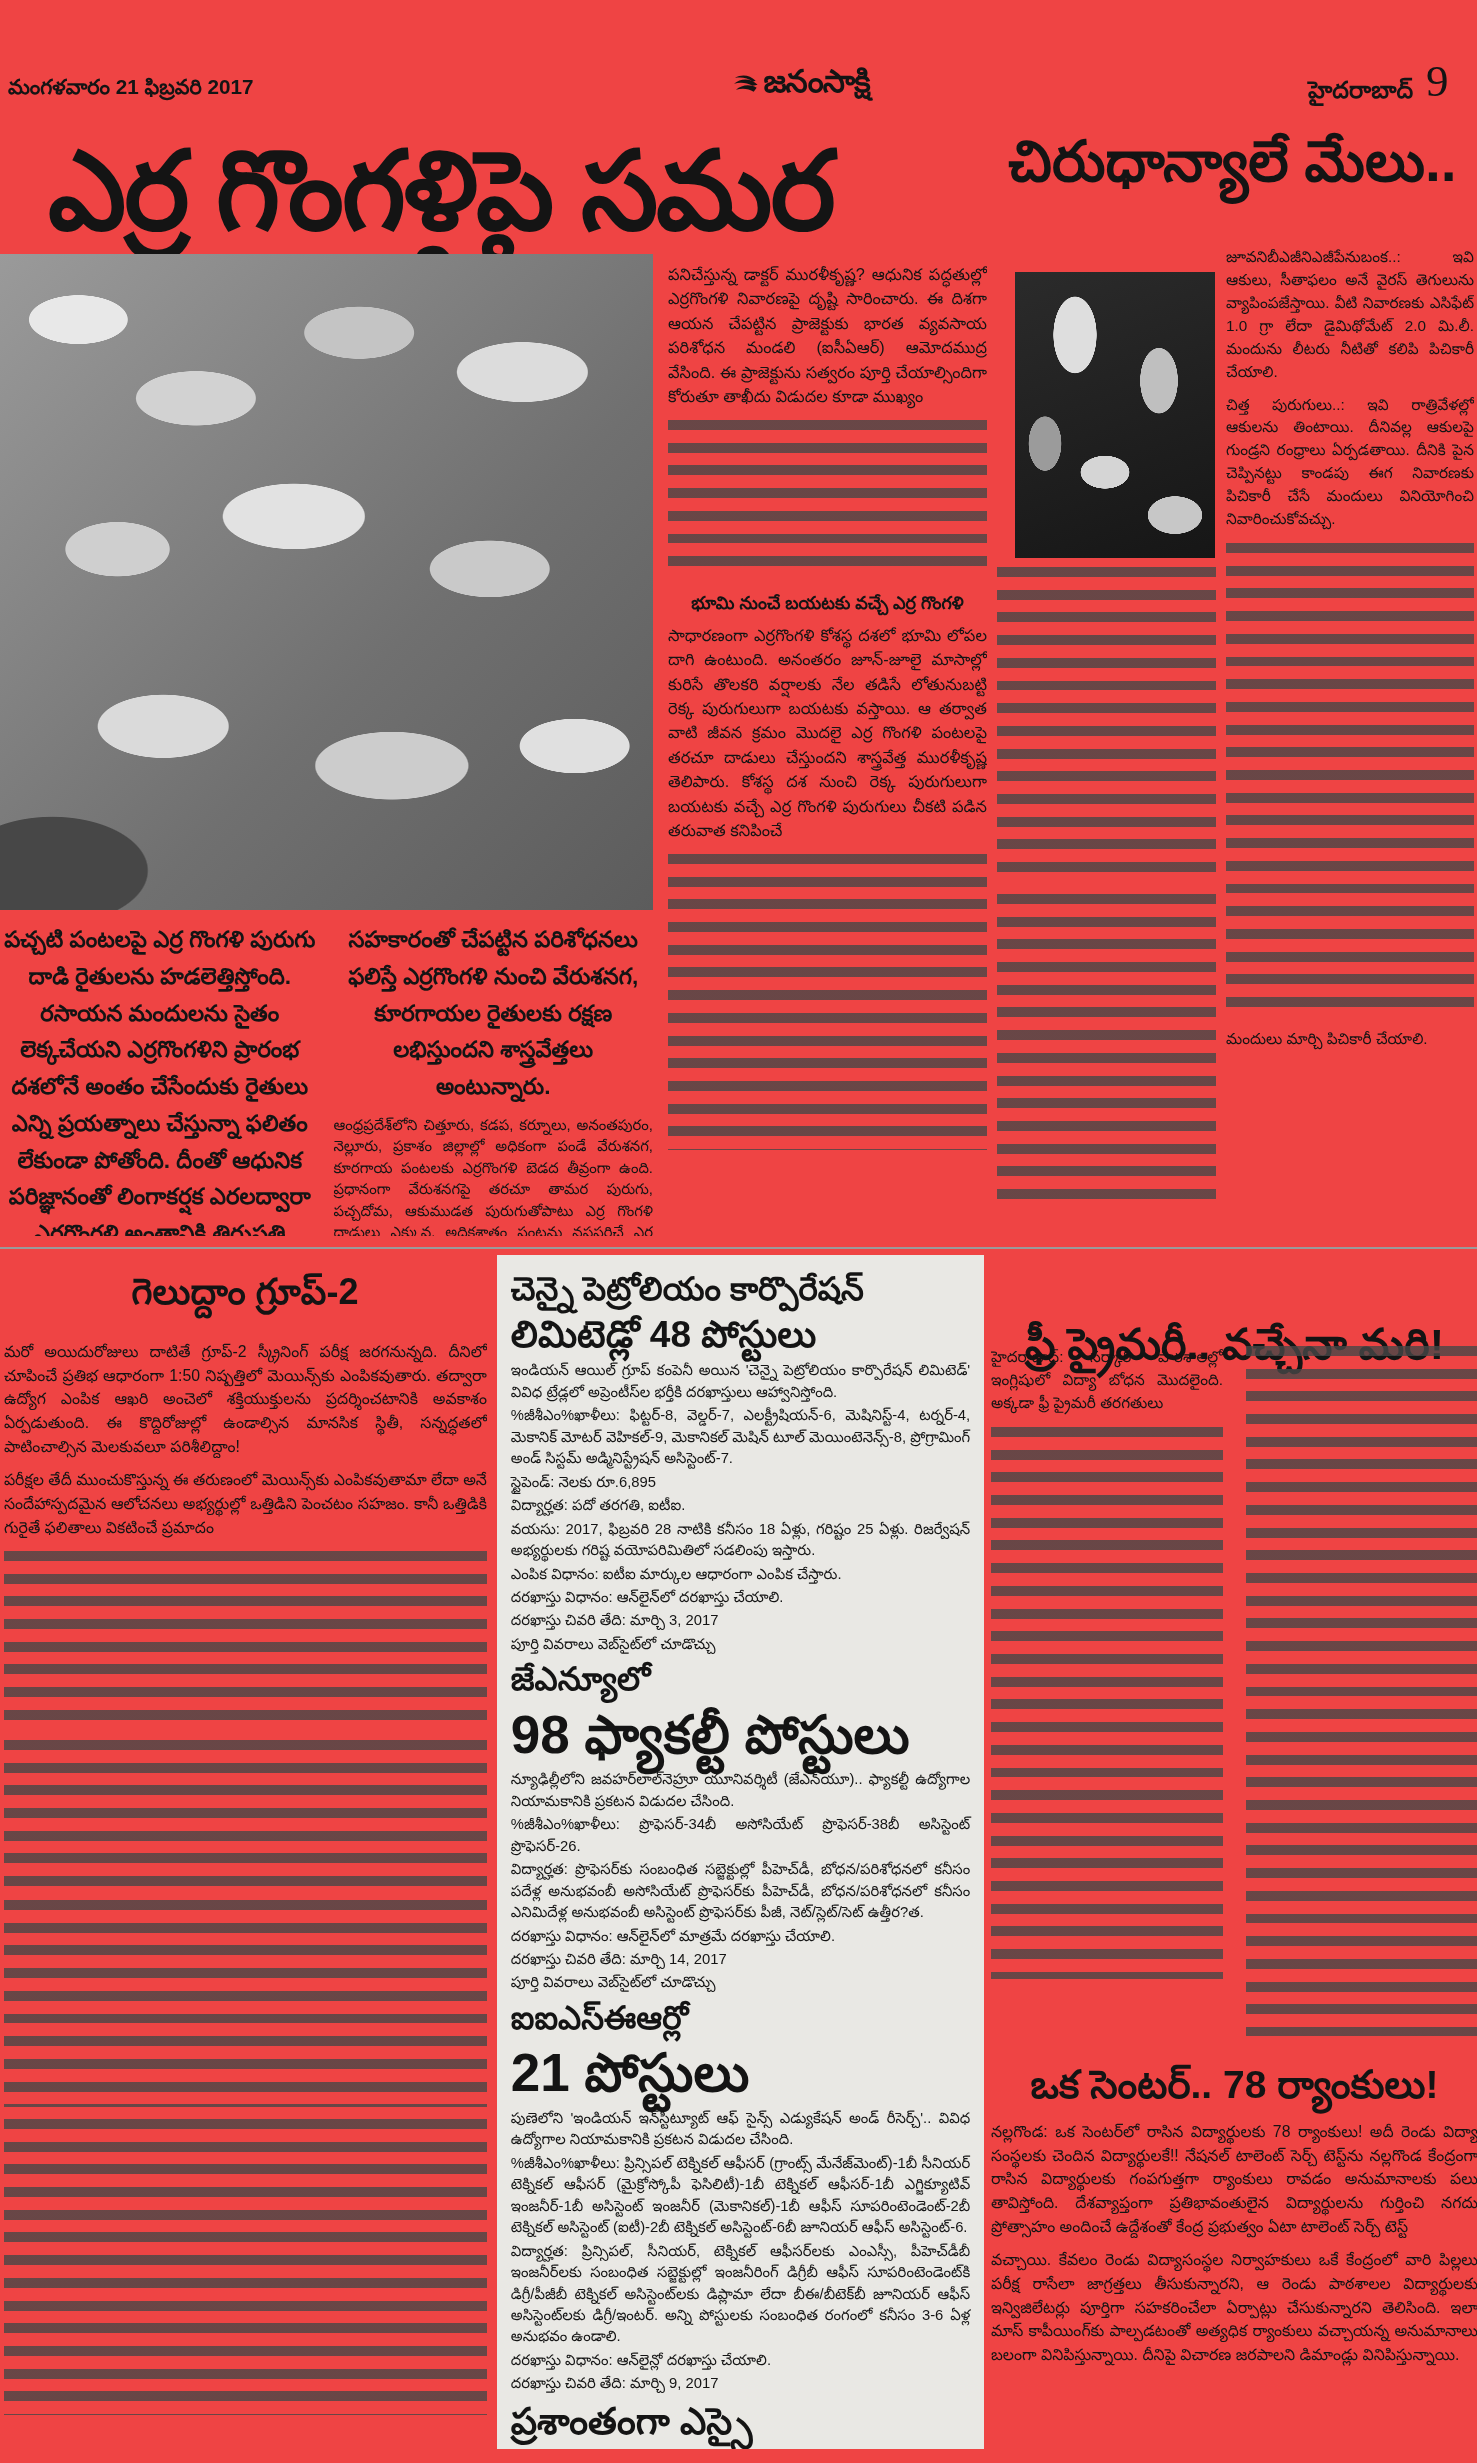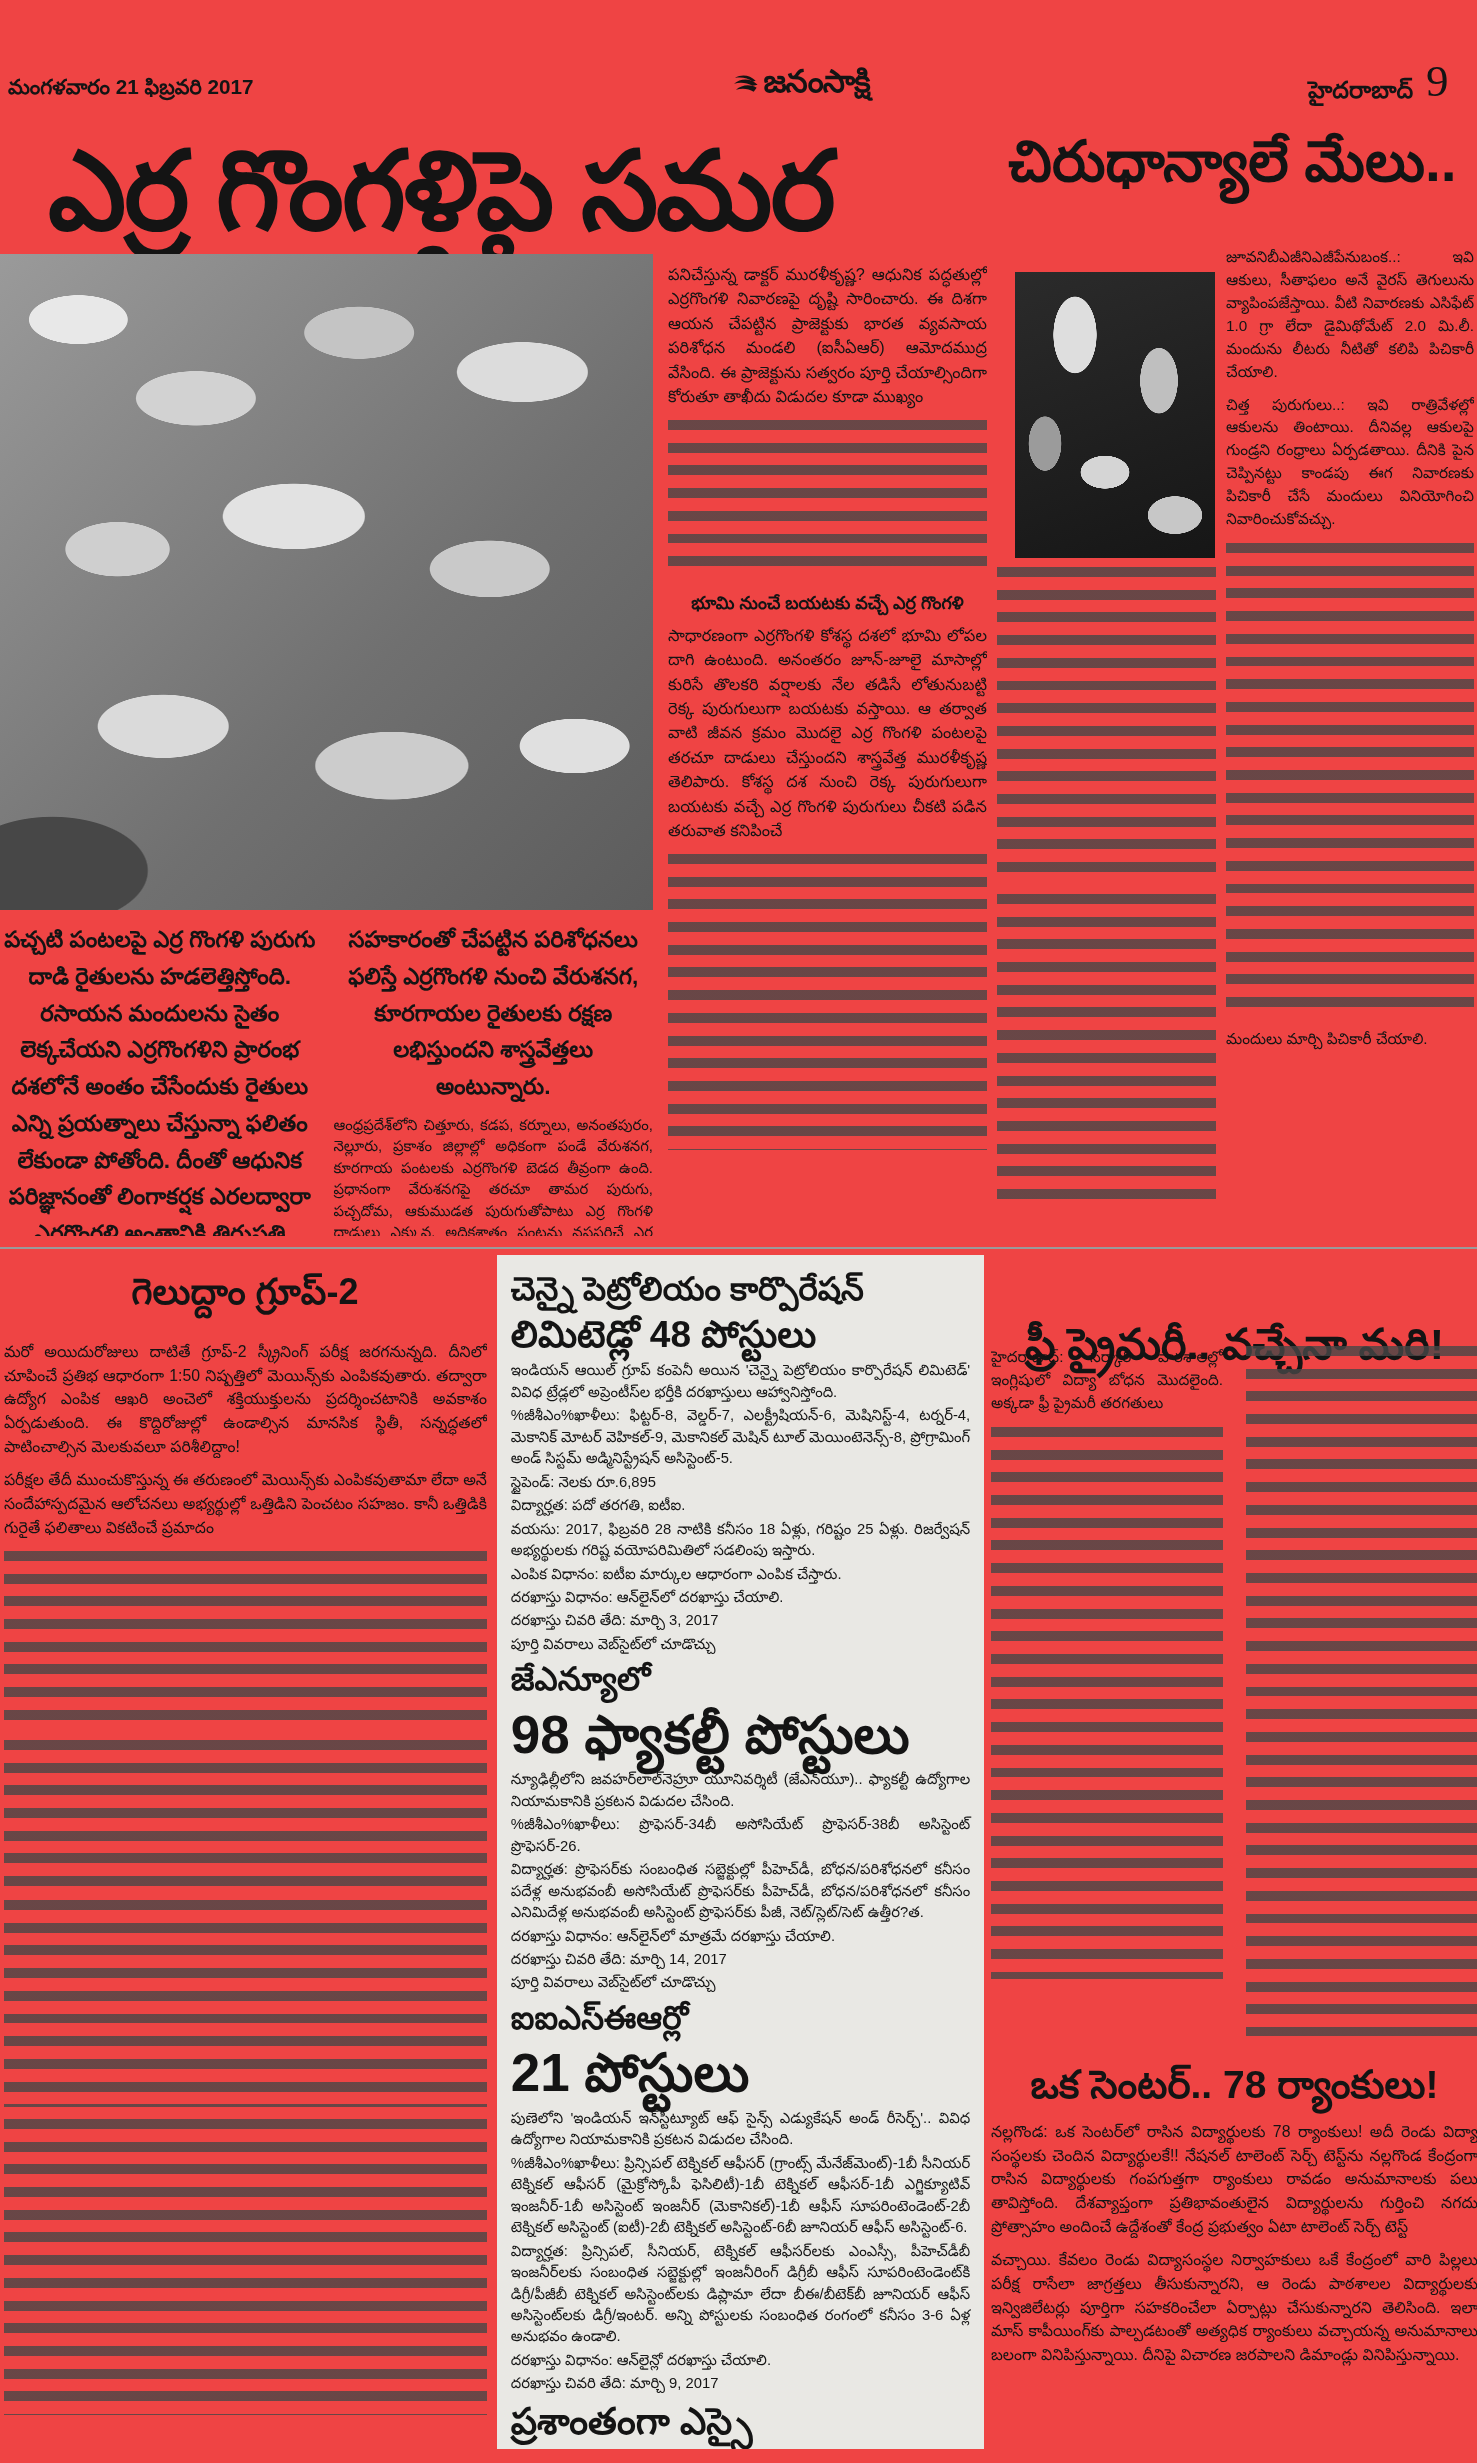--- a/index.html
+++ b/index.html
@@ -135,21 +135,21 @@
     <div class="sim" style="height:177px;"></div>
     <div class="sim" style="height:148px;"></div>
     <div class="sim" style="height:207px;"></div>
     <div class="sim" style="height:296px;"></div>
   </div>
 
   <div class="jobsbox">
     <div class="jobhead jh-sm">చెన్నై పెట్రోలియం కార్పొరేషన్</div>
     <div class="jobhead jh-md">లిమిటెడ్లో 48 పోస్టులు</div>
     <p class="jobline">ఇండియన్ ఆయిల్ గ్రూప్ కంపెనీ అయిన 'చెన్నై పెట్రోలియం కార్పొరేషన్ లిమిటెడ్' వివిధ ట్రేడ్లలో అప్రెంటీస్‌ల భర్తీకి దరఖాస్తులు ఆహ్వానిస్తోంది.</p>
-    <p class="jobline">%జీశీఎం%ఖాళీలు: ఫిట్టర్-8, వెల్డర్-7, ఎలక్ట్రీషియన్-6, మెషినిస్ట్-4, టర్నర్-4, మెకానిక్ మోటర్ వెహికల్-9, మెకానికల్ మెషిన్ టూల్ మెయింటెనెన్స్-8, ప్రోగ్రామింగ్ అండ్ సిస్టమ్ అడ్మినిస్ట్రేషన్ అసిస్టెంట్-5.</p>
+    <p class="jobline">%జీశీఎం%ఖాళీలు: ఫిట్టర్-8, వెల్డర్-7, ఎలక్ట్రీషియన్-6, మెషినిస్ట్-4, టర్నర్-4, మెకానిక్ మోటర్ వెహికల్-9, మెకానికల్ మెషిన్ టూల్ మెయింటెనెన్స్-8, ప్రోగ్రామింగ్ అండ్ సిస్టమ్ అడ్మినిస్ట్రేషన్ అసిస్టెంట్-7.</p>
     <p class="jobline">స్టైపెండ్: నెలకు రూ.6,895</p>
     <p class="jobline">విద్యార్హత: పదో తరగతి, ఐటీఐ.</p>
     <p class="jobline">వయసు: 2017, ఫిబ్రవరి 28 నాటికి కనీసం 18 ఏళ్లు, గరిష్టం 25 ఏళ్లు. రిజర్వేషన్ అభ్యర్థులకు గరిష్ట వయోపరిమితిలో సడలింపు ఇస్తారు.</p>
     <p class="jobline">ఎంపిక విధానం: ఐటీఐ మార్కుల ఆధారంగా ఎంపిక చేస్తారు.</p>
     <p class="jobline">దరఖాస్తు విధానం: ఆన్‌లైన్‌లో దరఖాస్తు చేయాలి.</p>
     <p class="jobline">దరఖాస్తు చివరి తేది: మార్చి 3, 2017</p>
     <p class="jobline">పూర్తి వివరాలు వెబ్‌సైట్‌లో చూడొచ్చు</p>
 
     <div class="jobhead jh-sm">జేఎన్యూలో</div>
     <div class="jobhead jh-xl">98 ఫ్యాకల్టీ పోస్టులు</div>

